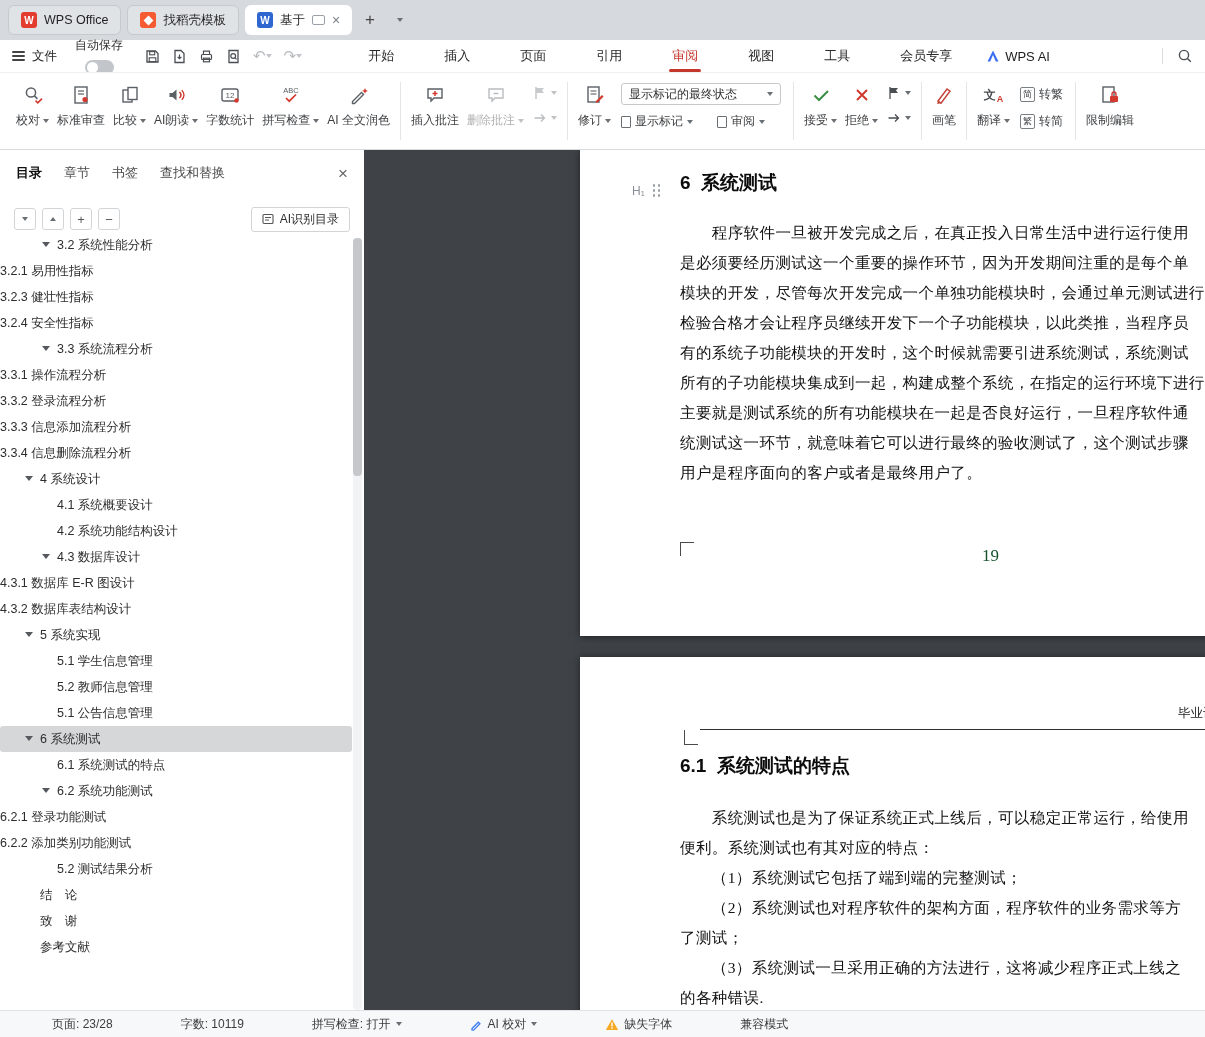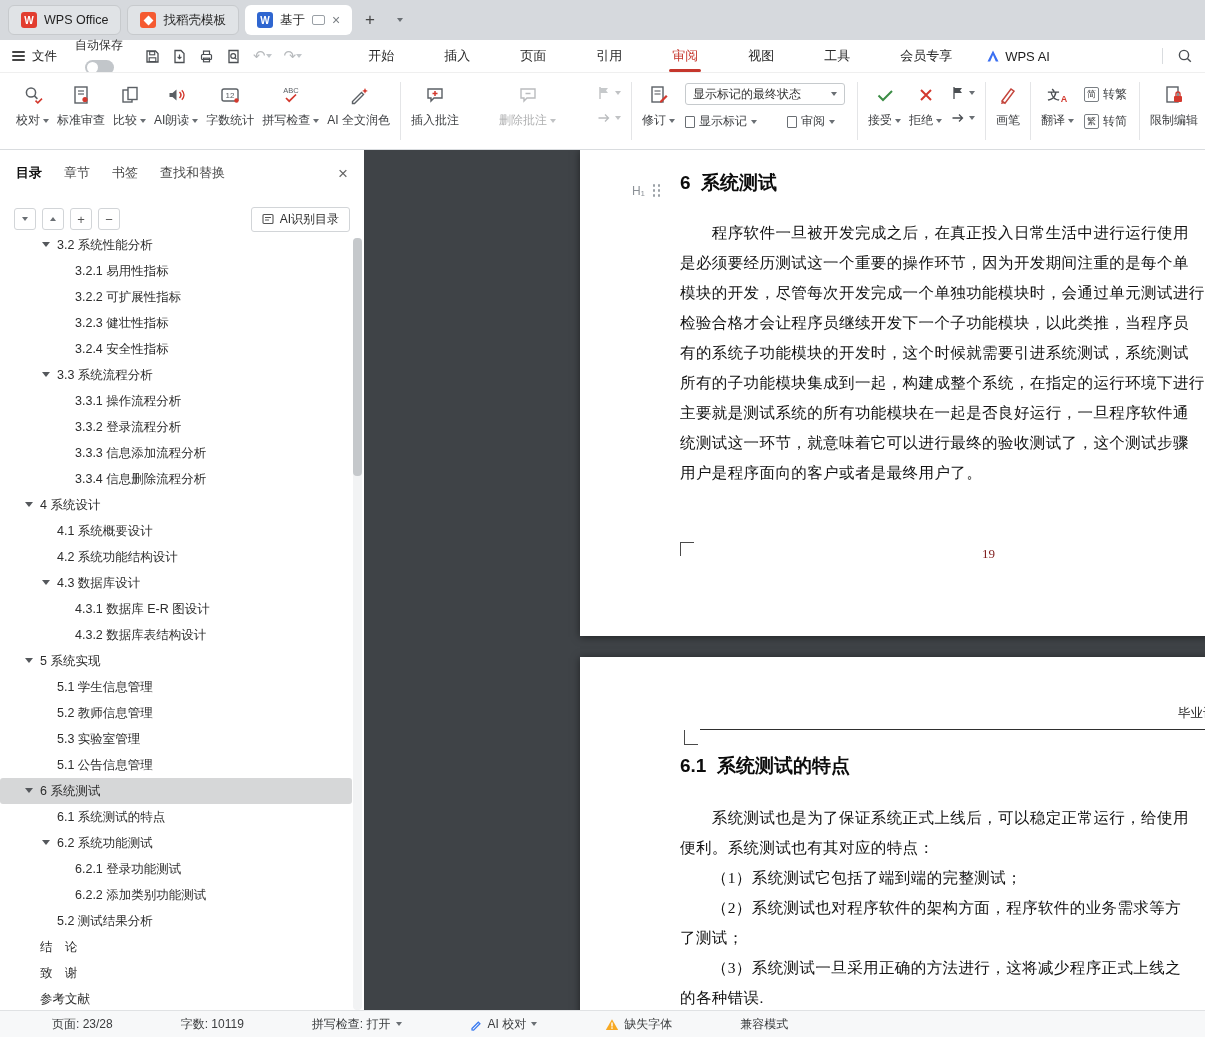--- a/index.html
+++ b/index.html
@@ -51,26 +51,26 @@
 
   
   .ribbon { position:absolute; top:72px; left:0; right:0; height:78px; background:#fff;
             border-top:1px solid #efefef; border-bottom:1px solid #d9dcdf;
             display:flex; align-items:flex-start; padding:7px 0 0 12px; overflow:hidden; }
   .rbtn { display:flex; flex-direction:column; align-items:center; gap:4px; padding:2px 4px;
           border-radius:4px; flex:0 0 auto; }
   .ric { height:26px; display:flex; align-items:center; justify-content:center; }
   .rlb { font-size:12px; color:#3d3f42; display:flex; align-items:center; gap:3px; white-space:nowrap; }
   .rdiv { width:1px; background:#e4e5e7; height:58px; margin:2px 6px 0; flex:0 0 auto; }
-  .disabled { opacity:.42;margin-left:32px; }
+  .disabled { opacity:.42; }
   .rcol { display:flex; flex-direction:column; gap:8px; margin:3px 6px 0; flex:0 0 auto; }
   .combo { width:160px; height:22px; border:1px solid #c6cacd; border-radius:3px; background:#fff;
            display:flex; align-items:center; justify-content:space-between; padding:0 7px;
            font-size:12px; color:#333; }
-  .srow { display:flex; gap:30px; }
+  .srow { display:flex; gap:24px; }
   .sbtn { display:flex; align-items:center; gap:4px; font-size:12px; color:#3d3f42; }
   .mini-page { width:10px; height:12px; border:1.2px solid #6a6f74; border-radius:1px; display:inline-block; }
   .rstack { display:flex; flex-direction:column; gap:9px; margin:5px 4px 0; align-items:center; flex:0 0 auto; }
   .sicon { display:flex; align-items:center; gap:3px; }
   .cbox { width:15px; height:15px; border:1px solid #7a7f84; border-radius:2px; font-size:9px; color:#3d3f42;
           display:flex; align-items:center; justify-content:center; }
   .tr-ic { display:flex; align-items:flex-end; gap:1px; font-weight:bold; }
   .tr-ic .z1 { font-size:12px; color:#4a4e52; } .tr-ic .z2 { font-size:9px; color:#d3392e; }
 
   
@@ -82,21 +82,21 @@
   .side-tools { position:absolute; top:52px; left:0; right:0; height:34px; display:flex; align-items:center;
                 padding:0 14px; gap:6px; }
   .tool-btn { width:22px; height:22px; border:1px solid #d2d5d8; border-radius:3px; background:#fff;
               display:flex; align-items:center; justify-content:center; color:#555; font-size:13px; }
   .ai-btn { margin-left:auto; height:25px; border:1px solid #d2d5d8; border-radius:3px; background:#fff;
             display:flex; align-items:center; gap:6px; padding:0 10px; font-size:12px; color:#2e2e2e; }
   .toc-wrap { position:absolute; top:88px; left:0; right:12px; bottom:0; overflow:hidden; }
   #toc { margin-top:-6px; }
   .trow { height:26px; display:flex; align-items:center; font-size:12.5px; color:#2d2d2d;
           position:relative; white-space:pre; }
-  .trow.lv1 { padding-left:40px; } .trow.lv2 { padding-left:57px; } .trow.lv3 { padding-left:75px; }
+  .trow.lv1 { padding-left:40px; } .trow.lv2 { padding-left:57px; } .trow.lv3 { }
   .tri { position:absolute; top:10px; width:0; height:0; border-left:4px solid transparent;
          border-right:4px solid transparent; border-top:5px solid #55585c; }
   .lv1 .tri { left:25px; } .lv2 .tri { left:42px; }
   .trow.sel { background:#d6d7d8; border-radius:3px; }
   .sb-track { position:absolute; top:88px; right:2px; width:9px; bottom:0; background:#f2f3f4; border-radius:4px; }
   .sb-thumb { position:absolute; top:88px; right:2px; width:9px; height:238px; background:#c5c8cb; border-radius:4px; }
 
   
   .canvas { position:absolute; top:150px; left:364px; right:0; bottom:27px; background:#3f4347; overflow:hidden; }
   .page { position:absolute; left:216px; width:890px; background:#fff; overflow:hidden;
@@ -107,21 +107,21 @@
               font-size:19px; color:#0c0c0c; white-space:pre; }
   .hmark { position:absolute; left:52px; display:flex; align-items:center; gap:8px; color:#8b9096;
            font-size:12px; font-family:"Liberation Sans",sans-serif; }
   .dots { position:relative; width:9px; height:14px; }
   .dots i { position:absolute; left:0; top:0; width:2.5px; height:2.5px; border-radius:50%; background:#9aa0a6;
             box-shadow:5px 0 0 #9aa0a6, 0 5px 0 #9aa0a6, 5px 5px 0 #9aa0a6, 0 10px 0 #9aa0a6, 5px 10px 0 #9aa0a6; }
   .pbody { position:absolute; left:100px; width:720px; }
   .dline { height:30px; line-height:30px; font-size:15.5px; letter-spacing:.4px; color:#121212; white-space:pre; }
   .corner-tl { position:absolute; width:14px; height:14px; border-top:1.5px solid #4a4a4a; border-left:1.5px solid #4a4a4a; }
   .corner-bl { position:absolute; width:14px; height:15px; border-bottom:1.5px solid #4a4a4a; border-left:1.5px solid #4a4a4a; }
-  .pagenum { position:absolute; font-size:13px; color:#7f1d1d; }
+  .pagenum { position:absolute; font-size:17px; color:#14532d; }
   .pghead { position:absolute; font-size:12.5px; color:#1f1f1f; }
   .pgrule { position:absolute; left:120px; width:762px; border-top:1.3px solid #2f2f2f; }
 
   
   .statusbar { position:absolute; left:0; right:0; bottom:0; height:27px; background:#f7f8f9;
                border-top:1px solid #e0e2e4; display:flex; align-items:center; padding:0 12px; gap:28px;
                font-size:12px; color:#3a3c3e; }
   .sitem { display:flex; align-items:center; gap:5px; white-space:nowrap;margin-left:40px; }
 </style>
 </head>
@@ -525,38 +525,36 @@
             <line x1="3" y1="4.5" x2="9" y2="4.5" stroke="#555" stroke-width="1"></line>
             <line x1="3" y1="7" x2="7" y2="7" stroke="#555" stroke-width="1"></line>
           </svg>
         <span>AI识别目录</span>
       </span>
     </div>
     <div class="toc-wrap">
       <div id="toc">
           <div class="trow lv2"><i class="tri"></i><span>3.2 系统性能分析</span></div>
           <div class="trow lv3"><span>3.2.1 易用性指标</span></div>
-          <div class="trow lv3"><span>3.2.2 可扩展性指标</span></div>
           <div class="trow lv3"><span>3.2.3 健壮性指标</span></div>
           <div class="trow lv3"><span>3.2.4 安全性指标</span></div>
           <div class="trow lv2"><i class="tri"></i><span>3.3 系统流程分析</span></div>
           <div class="trow lv3"><span>3.3.1 操作流程分析</span></div>
           <div class="trow lv3"><span>3.3.2 登录流程分析</span></div>
           <div class="trow lv3"><span>3.3.3 信息添加流程分析</span></div>
           <div class="trow lv3"><span>3.3.4 信息删除流程分析</span></div>
           <div class="trow lv1"><i class="tri"></i><span>4 系统设计</span></div>
           <div class="trow lv2"><span>4.1 系统概要设计</span></div>
           <div class="trow lv2"><span>4.2 系统功能结构设计</span></div>
           <div class="trow lv2"><i class="tri"></i><span>4.3 数据库设计</span></div>
           <div class="trow lv3"><span>4.3.1 数据库 E-R 图设计</span></div>
           <div class="trow lv3"><span>4.3.2 数据库表结构设计</span></div>
           <div class="trow lv1"><i class="tri"></i><span>5 系统实现</span></div>
           <div class="trow lv2"><span>5.1 学生信息管理</span></div>
           <div class="trow lv2"><span>5.2 教师信息管理</span></div>
-          <div class="trow lv2"><span>5.3 实验室管理</span></div>
           <div class="trow lv2"><span>5.1 公告信息管理</span></div>
           <div class="trow lv1 sel"><i class="tri"></i><span>6 系统测试</span></div>
           <div class="trow lv2"><span>6.1 系统测试的特点</span></div>
           <div class="trow lv2"><i class="tri"></i><span>6.2 系统功能测试</span></div>
           <div class="trow lv3"><span>6.2.1 登录功能测试</span></div>
           <div class="trow lv3"><span>6.2.2 添加类别功能测试</span></div>
           <div class="trow lv2"><span>5.2 测试结果分析</span></div>
           <div class="trow lv1"><span>结　论</span></div>
           <div class="trow lv1"><span>致　谢</span></div>
           <div class="trow lv1"><span>参考文献</span></div>

